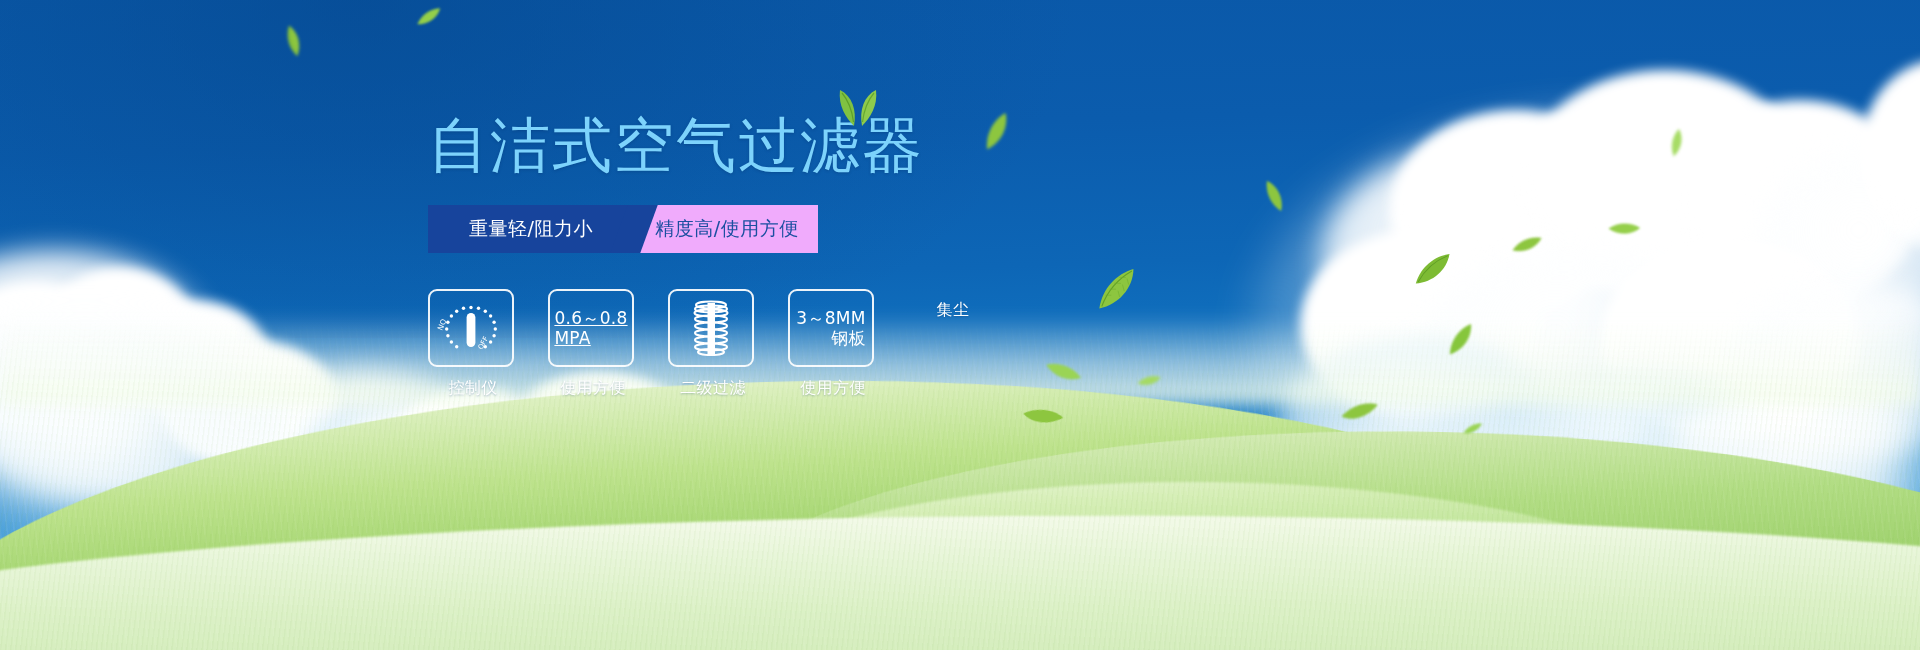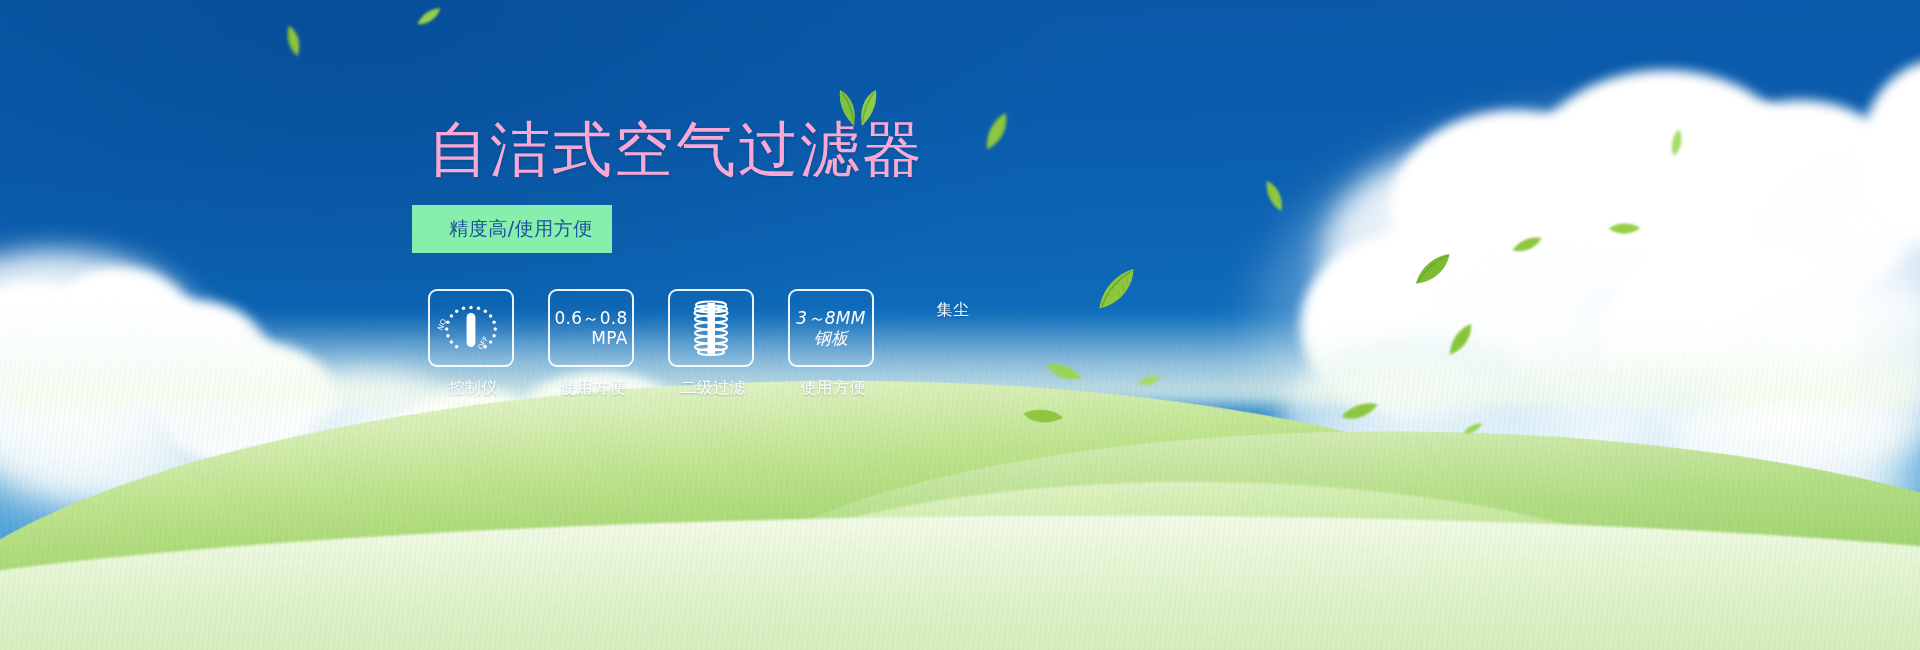--- a/index.html
+++ b/index.html
@@ -100,26 +100,26 @@
     position:absolute;
     left:428px; top:118px;
     width:640px;
   }
 
   
   .title-wrap { position:relative; }
   .page-title {
     font-size:60px;
     line-height:1.08;
-    color:#f9a8d4;
+    color:#7dd3fc;
     font-weight:400;
     letter-spacing:2px;
     white-space:nowrap;
     text-shadow:0 1px 3px rgba(0,40,90,.28);
-    font-family:Liberation Sans, sans-serif;
+    font-family:Liberation Mono, monospace;
   }
   .sprout {
     position:absolute;
     left:400px; top:-40px;
     width:56px; height:48px;
   }
 
   
   .tabs {
     display:flex;
@@ -145,21 +145,21 @@
   .tab-primary::after {
     content:"";
     position:absolute; right:-15px; top:0;
     width:30px; height:100%;
     background:#17449c;
     transform:skewX(-20deg);
   }
   .tab-secondary {
     width:200px;
     margin-left:-16px;
-    background:#86efac;
+    background:#f0abfc;
     color:#1b4fa0;
     position:relative;
     z-index:1;
     padding-left:18px;
   }
 
   
   .features {
     display:flex;
     margin-top:36px;
@@ -348,20 +348,21 @@
         <svg viewBox="0 0 56 48">
           <path d="M26 48C18 40 10 28 12 12 24 18 29 32 26 48Z" fill="#7fc242"></path>
           <path d="M14 15C20 22 24 32 25.5 44" stroke="#5ea02a" stroke-width="1.2" fill="none"></path>
           <path d="M34 48C42 40 50 28 48 12 36 18 31 32 34 48Z" fill="#8ecb4c"></path>
           <path d="M46 15C40 22 36 32 34.5 44" stroke="#66aa30" stroke-width="1.2" fill="none"></path>
         </svg>
       </div>
     </div>
 
     <div class="tabs">
+      <div class="tab tab-primary">重量轻/阻力小</div>
       <div class="tab tab-secondary">精度高/使用方便</div>
     </div>
 
     <div class="features">
 
       <div class="feature">
         <div class="feature-box">
           <svg width="70" height="62" viewBox="0 0 70 62">
             <g fill="#ffffff">
               <circle cx="35" cy="10.5" r="1.7"></circle>
@@ -385,21 +386,21 @@
             </g>
             <text x="6" y="34" fill="#ffffff" font-size="7.5" font-family="DejaVu Sans, sans-serif" transform="rotate(-66 6 34)">NO</text>
             <text x="46" y="53" fill="#ffffff" font-size="7" font-family="DejaVu Sans, sans-serif" transform="rotate(-62 46 53)">OFF</text>
           </svg>
         </div>
         <div class="feature-label">控制仪</div>
       </div>
 
       <div class="feature">
         <div class="feature-box">
-          <div class="feature-text" style="text-align:right;">
+          <div class="feature-text" style="text-align:left;text-decoration:underline;">
             <div>0.6～0.8</div>
             <div>MPA</div>
           </div>
         </div>
         <div class="feature-label">使用方便</div>
       </div>
 
       <div class="feature">
         <div class="feature-box">
           <svg width="54" height="62" viewBox="0 0 54 62">
@@ -415,21 +416,21 @@
               <ellipse cx="27" cy="55" rx="13" ry="3"></ellipse>
             </g>
             <rect x="23.5" y="6" width="7.5" height="52" fill="#ffffff"></rect>
           </svg>
         </div>
         <div class="feature-label">二级过滤</div>
       </div>
 
       <div class="feature">
         <div class="feature-box">
-          <div class="feature-text" style="text-align:center;font-style:italic;">
+          <div class="feature-text" style="text-align:right;">
             <div>3～8MM</div>
             <div>钢板</div>
           </div>
         </div>
         <div class="feature-label">使用方便</div>
       </div>
 
       <div class="feature">
         <div class="feature-label">集尘</div>
       </div>

